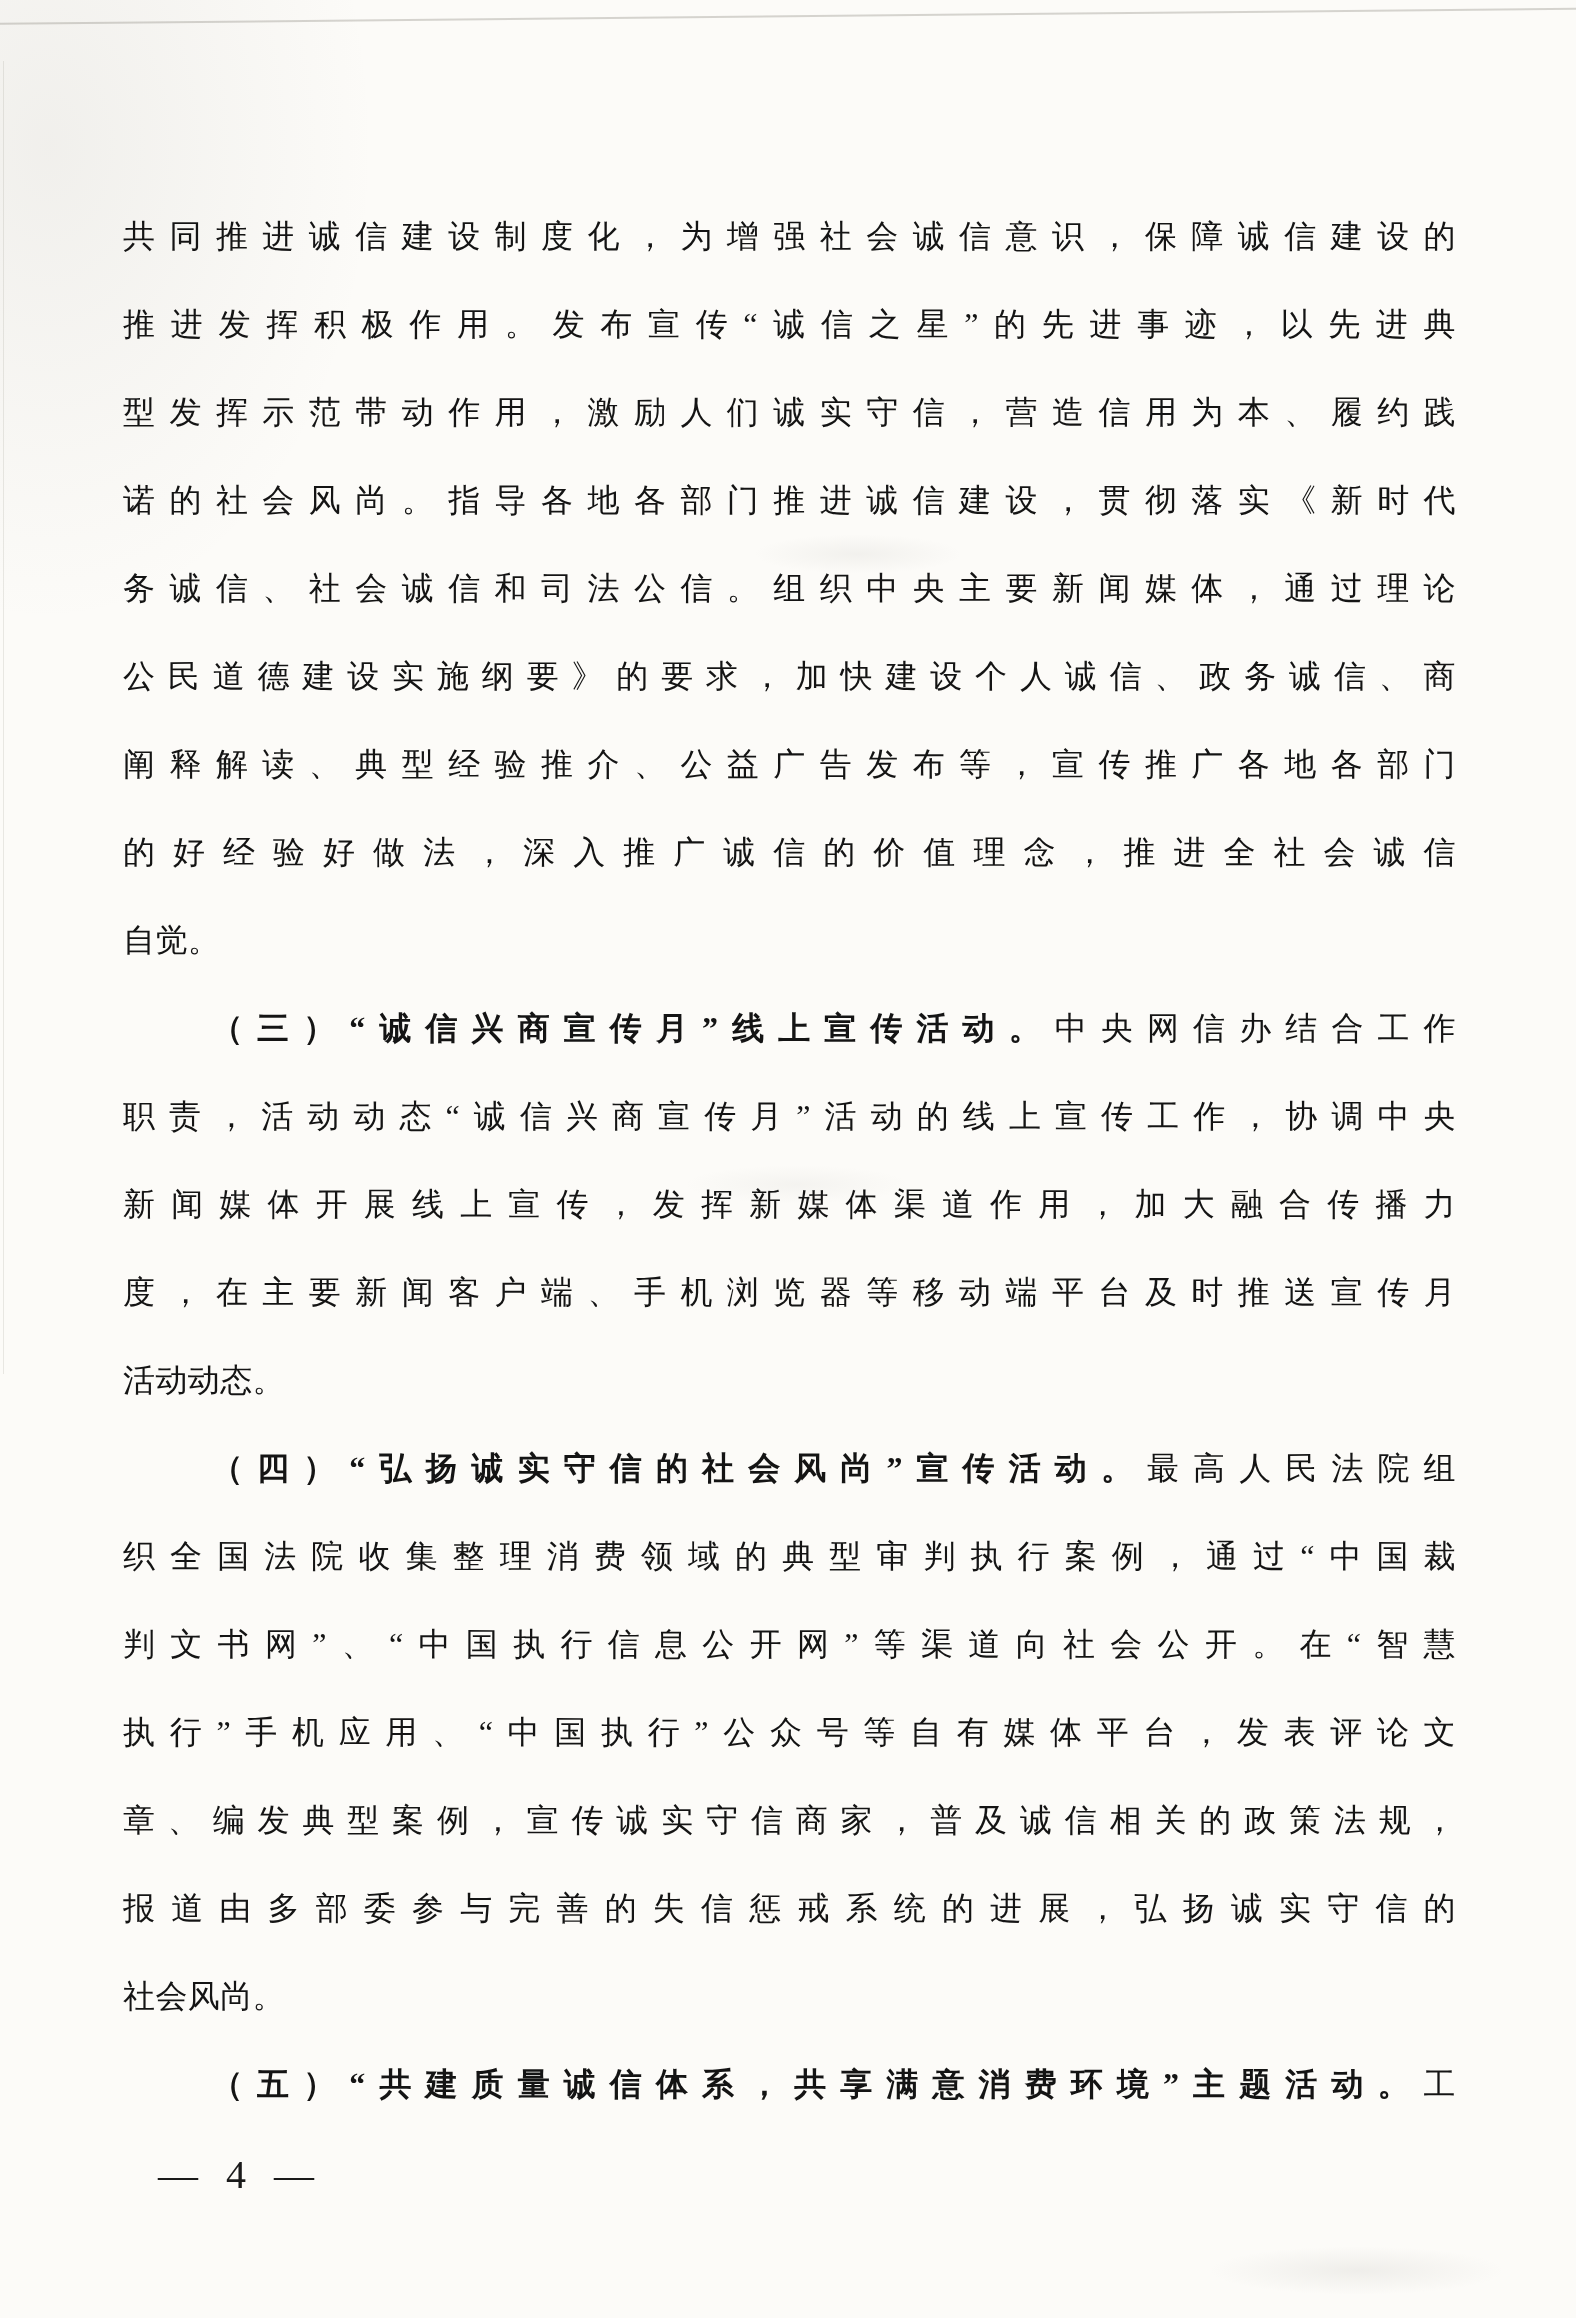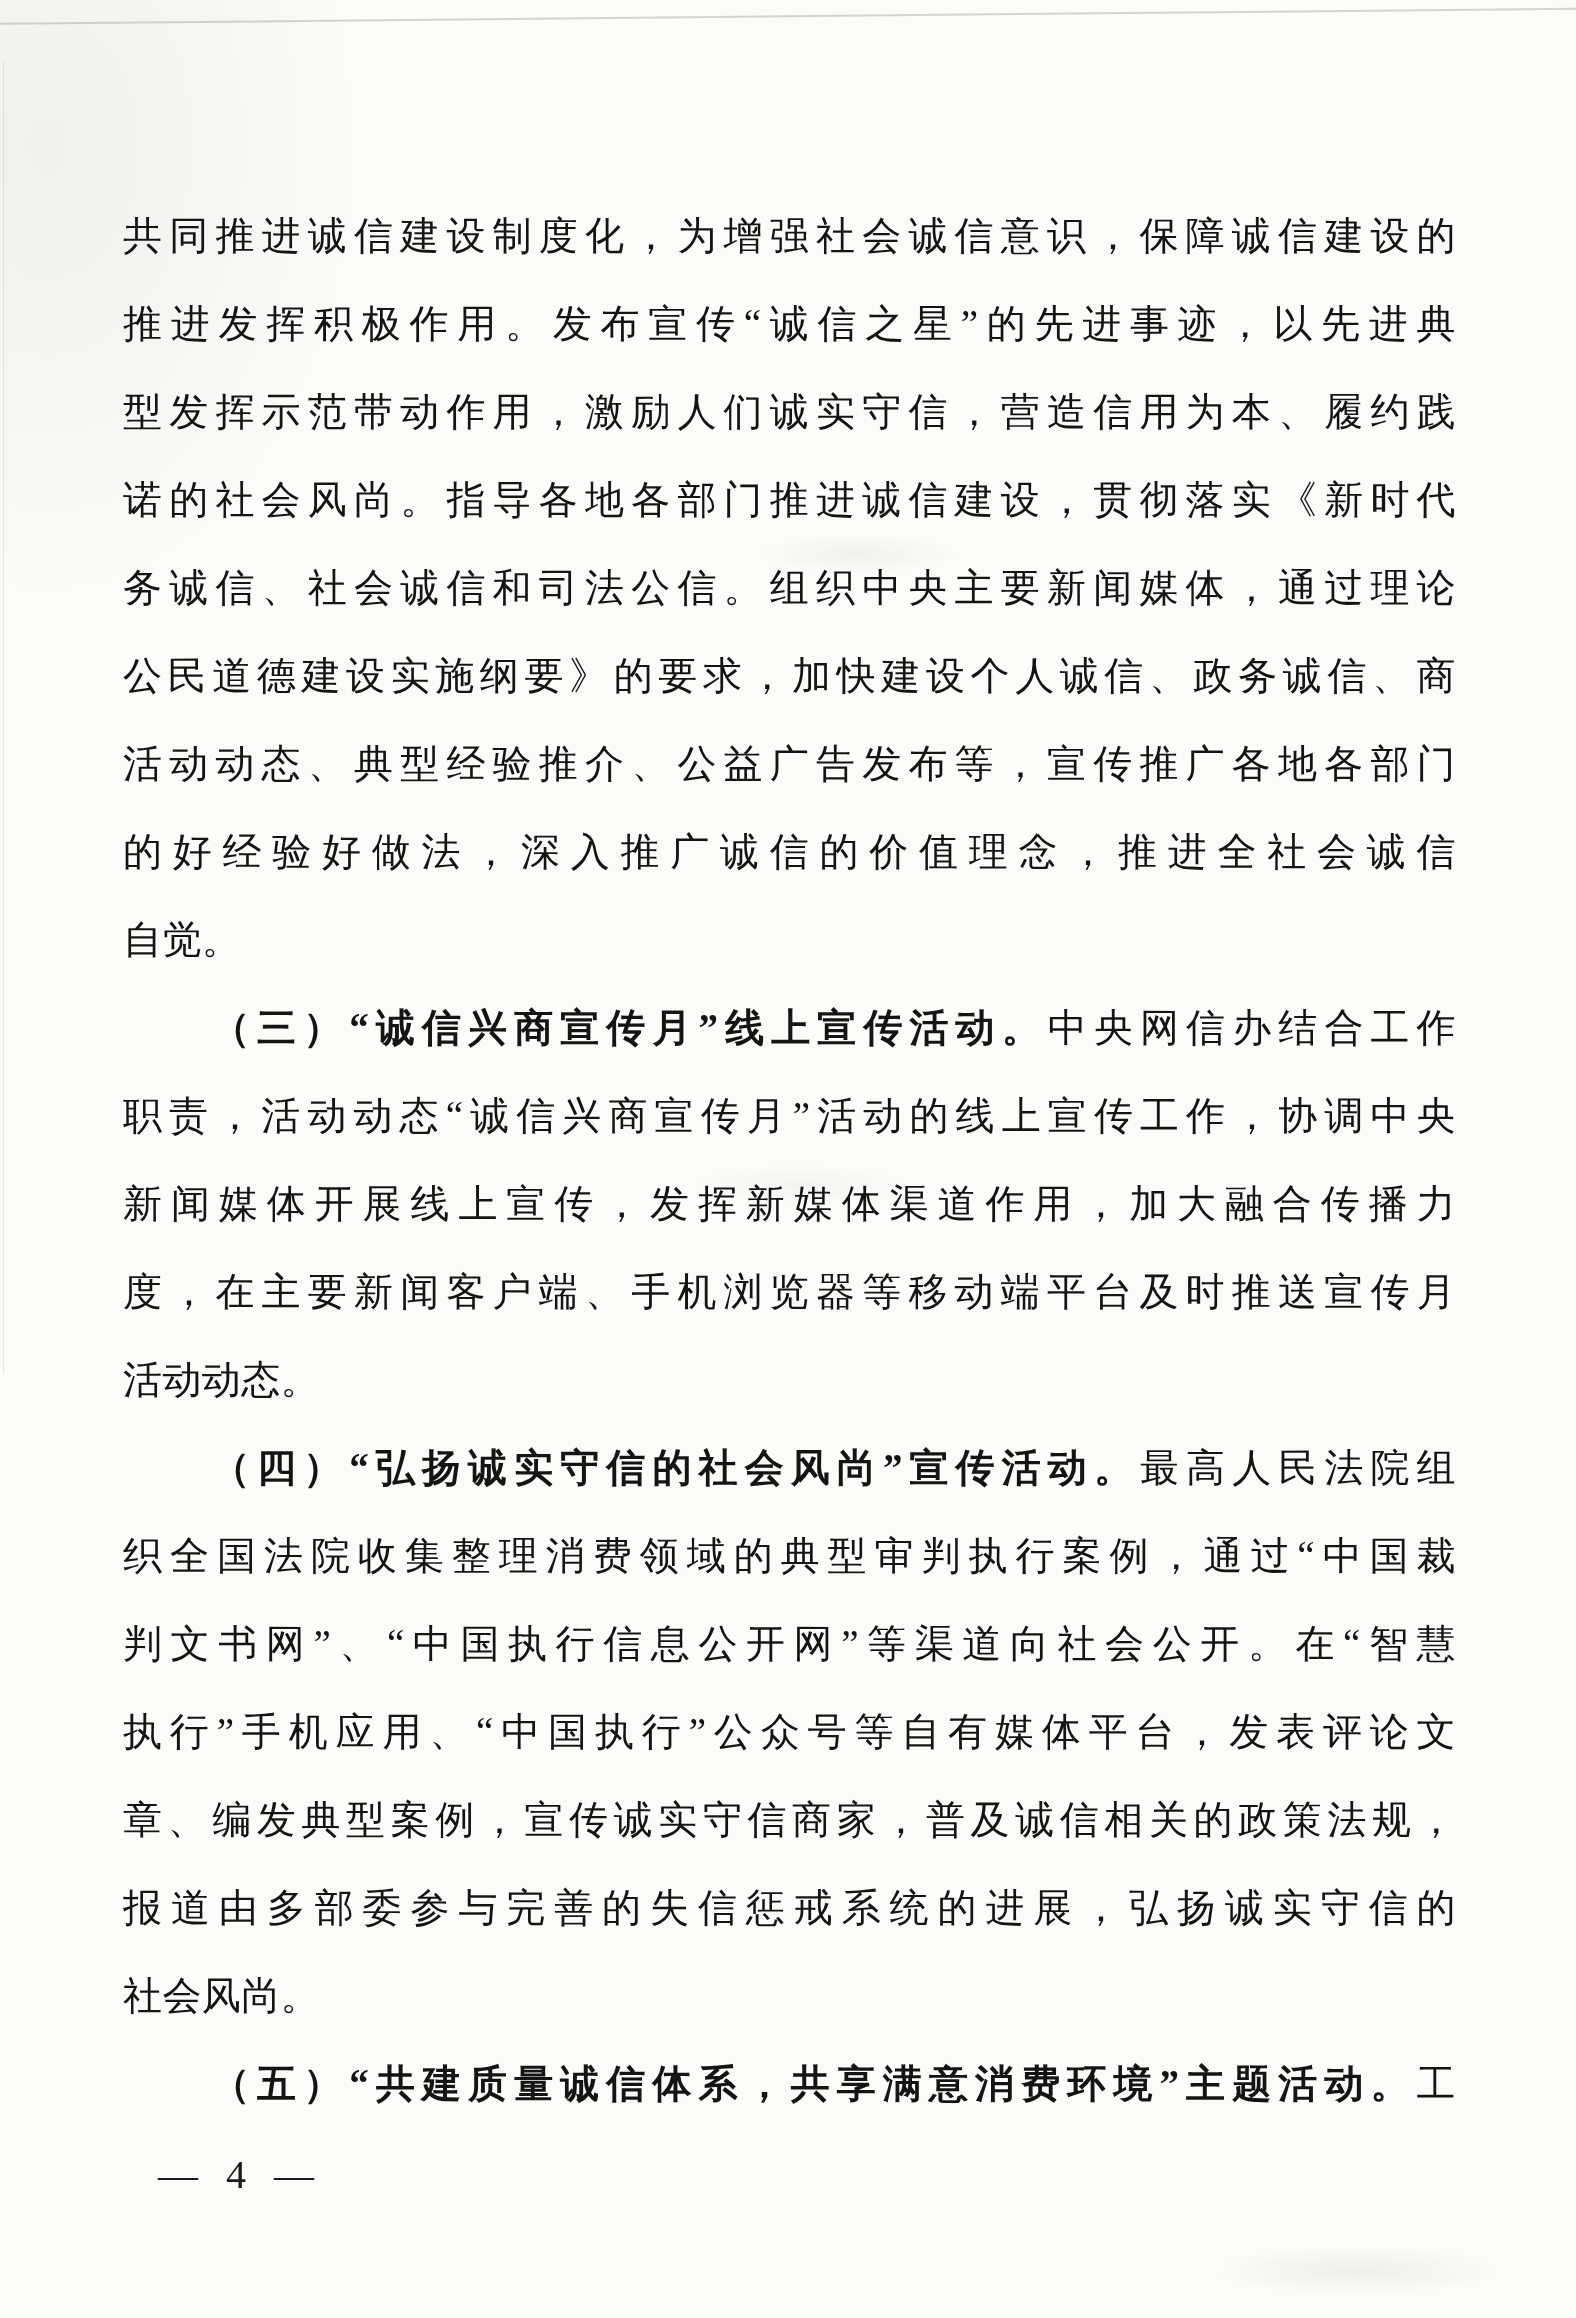--- a/index.html
+++ b/index.html
@@ -66,21 +66,21 @@
 
   .body-text {
     position: absolute;
     left: 123px;
     top: 192px;
     width: 1333px;
   }
   .line {
     height: 88px;
     line-height: 88px;
-    font-size: 39px;
+    font-size: 32px;
     letter-spacing: 0.4px;
     text-align: justify;
     text-align-last: left;
     overflow: visible;
     white-space: nowrap; 
   }
   .line { white-space: normal; }
   .line.fill { text-align-last: justify; }
   .line.indent { text-indent: 88px; font-family: Liberation Serif, serif; }
   .lead { font-weight: 700; }
@@ -108,21 +108,21 @@
   <div class="smudge-b"></div>
   <div class="smudge-c"></div>
 
   <div class="body-text">
       <div class="line fill"><span>共同推进诚信建设制度化，为增强社会诚信意识，保障诚信建设的</span></div>
       <div class="line fill"><span>推进发挥积极作用。发布宣传“诚信之星”的先进事迹，以先进典</span></div>
       <div class="line fill"><span>型发挥示范带动作用，激励人们诚实守信，营造信用为本、履约践</span></div>
       <div class="line fill"><span>诺的社会风尚。指导各地各部门推进诚信建设，贯彻落实《新时代</span></div>
       <div class="line fill"><span>务诚信、社会诚信和司法公信。组织中央主要新闻媒体，通过理论</span></div>
       <div class="line fill"><span>公民道德建设实施纲要》的要求，加快建设个人诚信、政务诚信、商</span></div>
-      <div class="line fill"><span>活动动态、典型经验推介、公益广告发布等，宣传推广各地各部门</span></div>
+      <div class="line fill"><span>阐释解读、典型经验推介、公益广告发布等，宣传推广各地各部门</span></div>
       <div class="line fill"><span>的好经验好做法，深入推广诚信的价值理念，推进全社会诚信</span></div>
       <div class="line"><span>自觉。</span></div>
       <div class="line indent fill"><b class="lead">（三）“诚信兴商宣传月”线上宣传活动。</b><span>中央网信办结合工作</span></div>
       <div class="line fill"><span>职责，活动动态“诚信兴商宣传月”活动的线上宣传工作，协调中央</span></div>
       <div class="line fill"><span>新闻媒体开展线上宣传，发挥新媒体渠道作用，加大融合传播力</span></div>
       <div class="line fill"><span>度，在主要新闻客户端、手机浏览器等移动端平台及时推送宣传月</span></div>
       <div class="line"><span>活动动态。</span></div>
       <div class="line indent fill"><b class="lead">（四）“弘扬诚实守信的社会风尚”宣传活动。</b><span>最高人民法院组</span></div>
       <div class="line fill"><span>织全国法院收集整理消费领域的典型审判执行案例，通过“中国裁</span></div>
       <div class="line fill"><span>判文书网”、“中国执行信息公开网”等渠道向社会公开。在“智慧</span></div>

